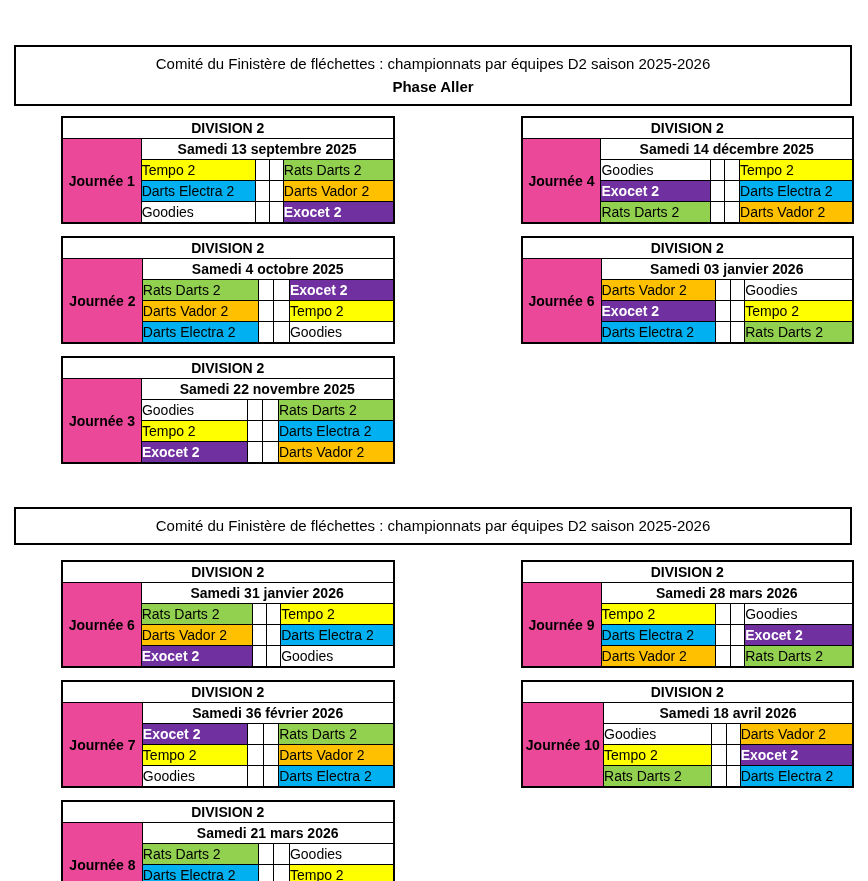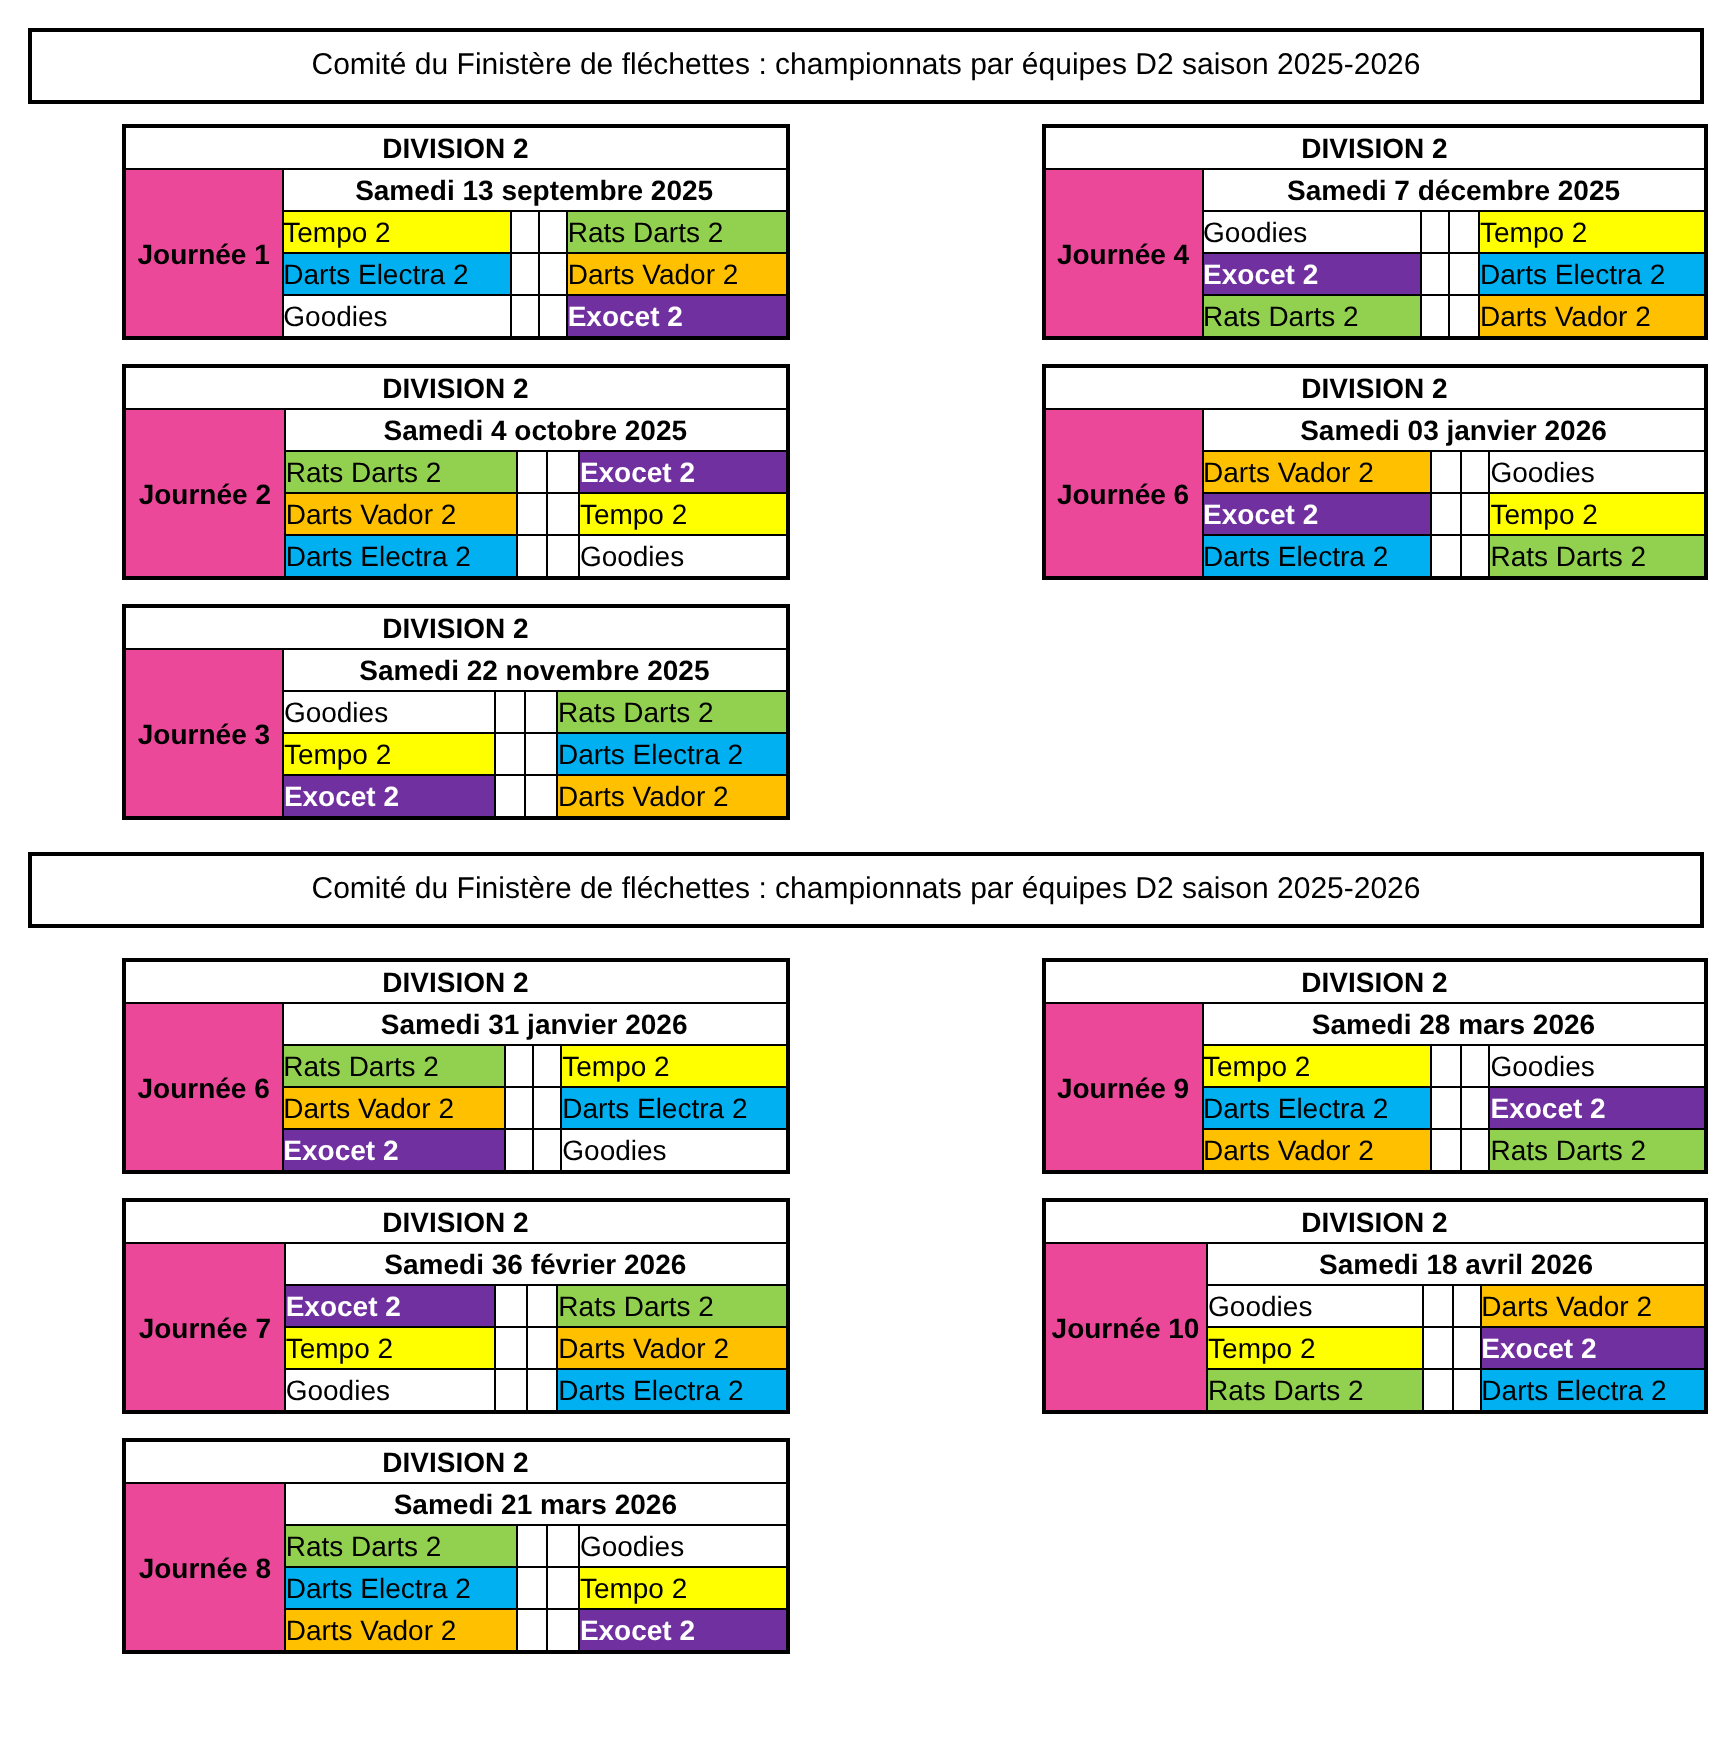--- a/index.html
+++ b/index.html
@@ -15,21 +15,21 @@
   .title-box {
     width: 838px;
     border: 2px solid #000;
     box-sizing: border-box;
     text-align: center;
     padding: 6px 0 7px 0;
   }
   .title-line1 { font-size: 15px; line-height: 21px; }
   .title-line2 { font-size: 15px; line-height: 21px; font-weight: bold; margin-top: 2px; }
 
-  .phase-section .title-box { margin-bottom: 10px; }
+  .phase-section .title-box { margin-bottom: 10px; margin-top: 31px; }
   .phase-retour { margin-top: 4px; }
   .phase-retour .title-box { margin-bottom: 15px; }
 
   .columns { display: flex; gap: 79px; align-items: flex-start; }
   .col { display: flex; flex-direction: column; padding-left: 47px; }
 
   table.fixture {
     border-collapse: collapse;
     table-layout: fixed;
     border: 2px solid #000;
@@ -51,20 +51,21 @@
   td.box      { background: #fff; }
 </style>
 </head>
 <body>
 
 <div class="page">
 
   <section class="phase-section phase-aller">
     <div class="title-box">
       <div class="title-line1">Comité du Finistère de fléchettes : championnats par équipes D2 saison 2025-2026</div>
+      <div class="title-line2">Phase Aller</div>
     </div>
     <div class="columns">
       <div class="col">
           <table class="fixture">
             <colgroup>
               <col style="width: 86px;">
               <col style="width: 126px;">
               <col style="width: 22px;">
               <col style="width: 22px;">
               <col style="width: 124px;">
@@ -178,21 +179,21 @@
               <col style="width: 22px;">
               <col style="width: 22px;">
               <col style="width: 124px;">
             </colgroup>
             <tbody>
               <tr>
                 <td class="division" colspan="5">DIVISION 2</td>
               </tr>
               <tr>
                 <td class="journee" rowspan="4">Journée 4</td>
-                <td class="date" colspan="4">Samedi 7 décembre 2025</td>
+                <td class="date" colspan="4">Samedi 14 décembre 2025</td>
               </tr>
               <tr>
                 <td class="team" style="background: rgb(255, 255, 255); color: rgb(0, 0, 0);">Goodies</td>
                 <td class="box"></td>
                 <td class="box"></td>
                 <td class="team" style="background: rgb(255, 255, 0); color: rgb(0, 0, 0);">Tempo 2</td>
               </tr>
               <tr>
                 <td class="team" style="background: rgb(112, 48, 160); color: rgb(255, 255, 255); font-weight: bold;">Exocet 2</td>
                 <td class="box"></td>

